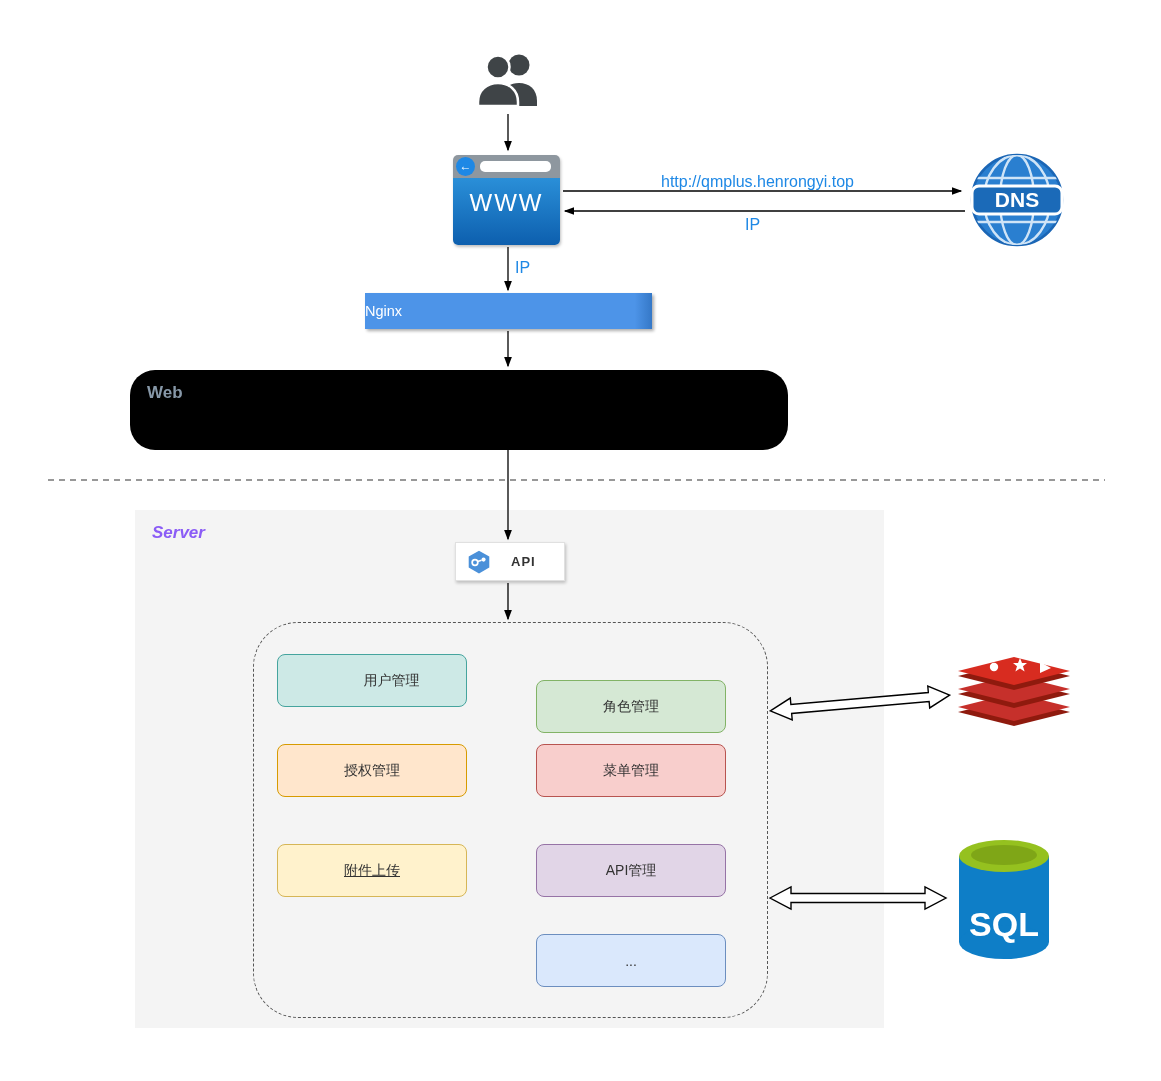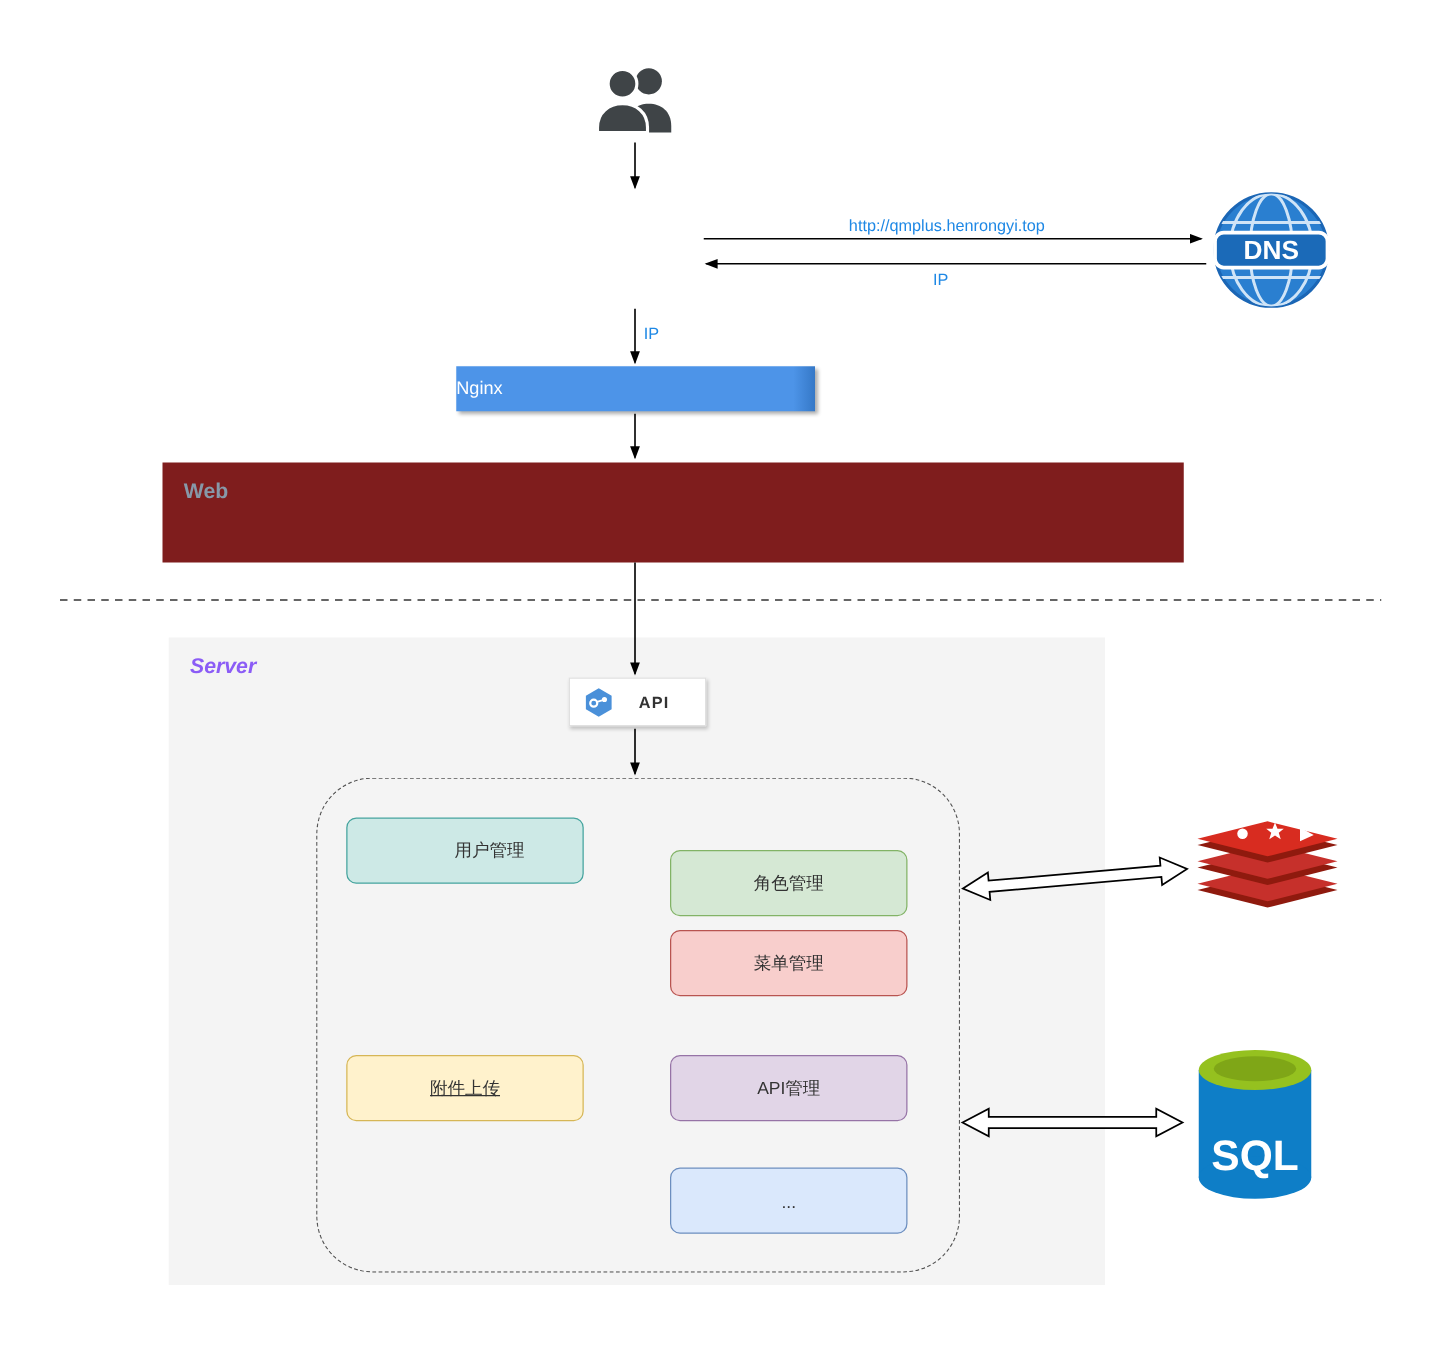--- a/index.html
+++ b/index.html
@@ -1,21 +1,21 @@
 <!DOCTYPE html>
 <html><head>
 <meta charset="utf-8">
 <style>
   html,body{margin:0;padding:0;background:#fff;}
   .canvas{position:relative;width:1161px;height:1081px;background:#ffffff;
           font-family:"Liberation Sans",sans-serif;overflow:hidden;}
   .abs{position:absolute;}
 
   
-  .zone-web{left:130px;top:370px;width:817px;height:80px;background:#7f1d1d;}
+  .zone-web{left:130px;top:370px;width:658px;height:80px;background:#000000;border-radius:25px;}
   .zone-server{left:135px;top:510px;width:749px;height:518px;background:#f4f4f4;}
   .zone-label{font-size:17px;font-weight:bold;padding:13px 0 0 17px;}
   .zone-web .zone-label{color:#8798a8;}
   .zone-server .zone-label{color:#8b5cf6;font-style:italic;}
 
   
   .overlay{left:0;top:0;pointer-events:none;}
 
   
   .users-icon{left:476px;top:50px;width:64px;height:62px;}
@@ -64,21 +64,21 @@
   .p00{left:277px;top:654px;} .p01{left:536px;top:680px;text-align:center;}
   .p10{left:277px;top:744px;} .p11{left:536px;top:744px;}
   .p20{left:277px;top:844px;text-decoration:underline;} .p21{left:536px;top:844px;}
   .p30{left:277px;top:934px;} .p31{left:536px;top:934px;}
 
   
   .redis{left:956px;top:650px;width:116px;height:86px;}
   .sql{left:953px;top:836px;width:102px;height:128px;}
 
   
-  .arrow-label{color:#1e88e5;font-size:13px;}
+  .arrow-label{color:#1e88e5;font-size:16px;}
   .lbl-request{left:640px;top:173px;width:235px;text-align:center;}
   .lbl-ip-dns{left:640px;top:216px;width:225px;text-align:center;}
   .lbl-ip-nginx{left:515px;top:259px;}
 </style>
 </head>
 <body>
 
 <div class="canvas">
 
   <div class="abs zone-web">
@@ -110,20 +110,27 @@
     <g fill="#3f4447">
       <circle cx="43" cy="13" r="10.5"></circle>
       <path d="M25 54 v-5 c0-12 8-18 18-18 s18 6 18 18 v5 z"></path>
     </g>
     <g fill="#3f4447" stroke="#fff" stroke-width="2.5">
       <circle cx="22" cy="15" r="11.5"></circle>
       <path d="M2 54 v-4 c0-12 9-19 20-19 s20 7 20 19 v4 z"></path>
     </g>
   </svg>
 
+  <div class="abs browser">
+    <div class="browser-top">
+      <span class="back-btn"></span>
+      <span class="addr-bar"></span>
+    </div>
+    <div class="browser-body">WWW</div>
+  </div>
 
   <svg class="abs dns" viewBox="0 0 100 100">
     <defs>
         <clipPath id="dnsclip">
           <circle cx="50" cy="50" r="45"></circle>
         </clipPath>
       </defs>
     <circle cx="50" cy="50" r="45" fill="#2a7fd0" stroke="#1b66b5" stroke-width="2.5"></circle>
     <g clip-path="url(#dnsclip)" stroke="#cfe4f7" stroke-width="2.4" fill="none">
       <ellipse cx="50" cy="50" rx="17" ry="45"></ellipse>
@@ -155,20 +162,23 @@
   </div>
 
   <div class="abs module-group"></div>
 
   <div class="abs mod m0 p00">
     <span>用户管理</span>
   </div>
   <div class="abs mod m1 p01">
     <span>角色管理</span>
   </div>
+  <div class="abs mod m2 p10">
+    <span>授权管理</span>
+  </div>
   <div class="abs mod m3 p11">
     <span>菜单管理</span>
   </div>
   <div class="abs mod m4 p20">
     <span>附件上传</span>
   </div>
   <div class="abs mod m5 p21">
     <span>API管理</span>
   </div>
   <div class="abs mod m7 p31">

